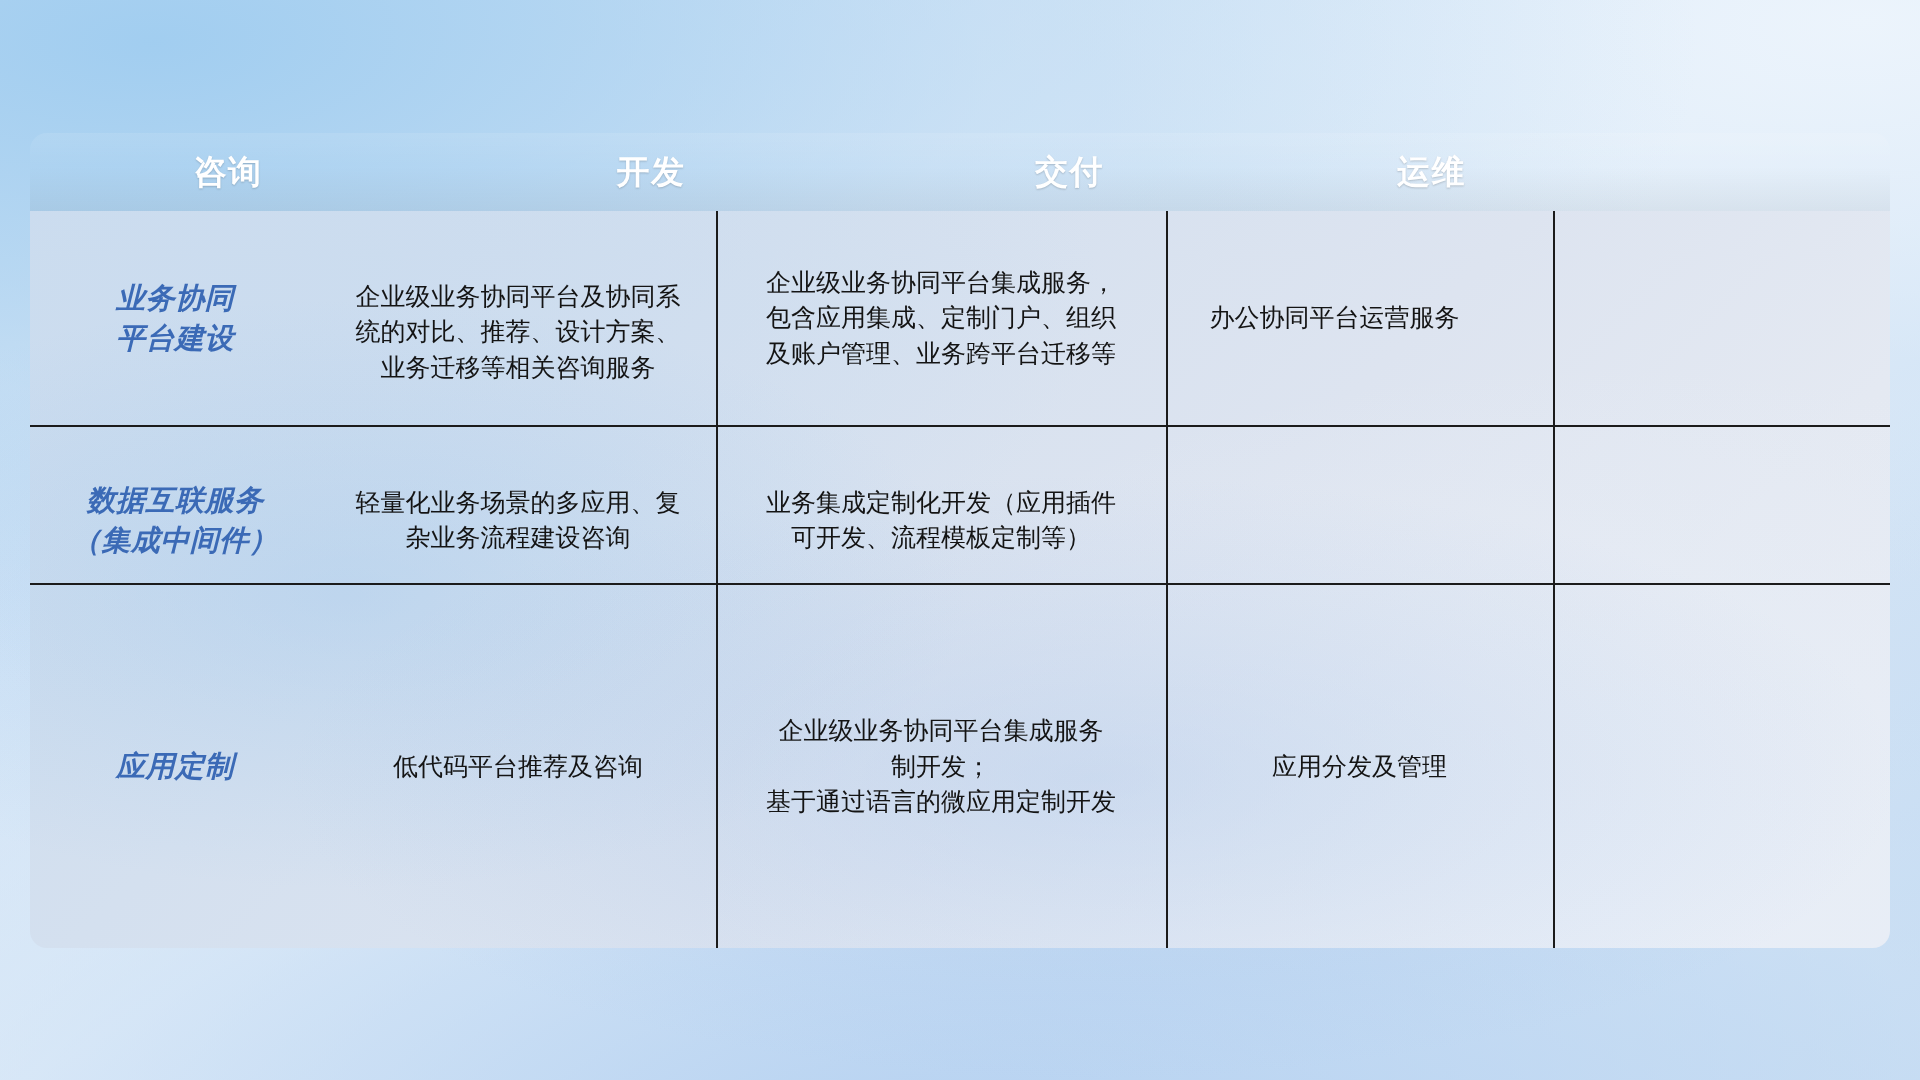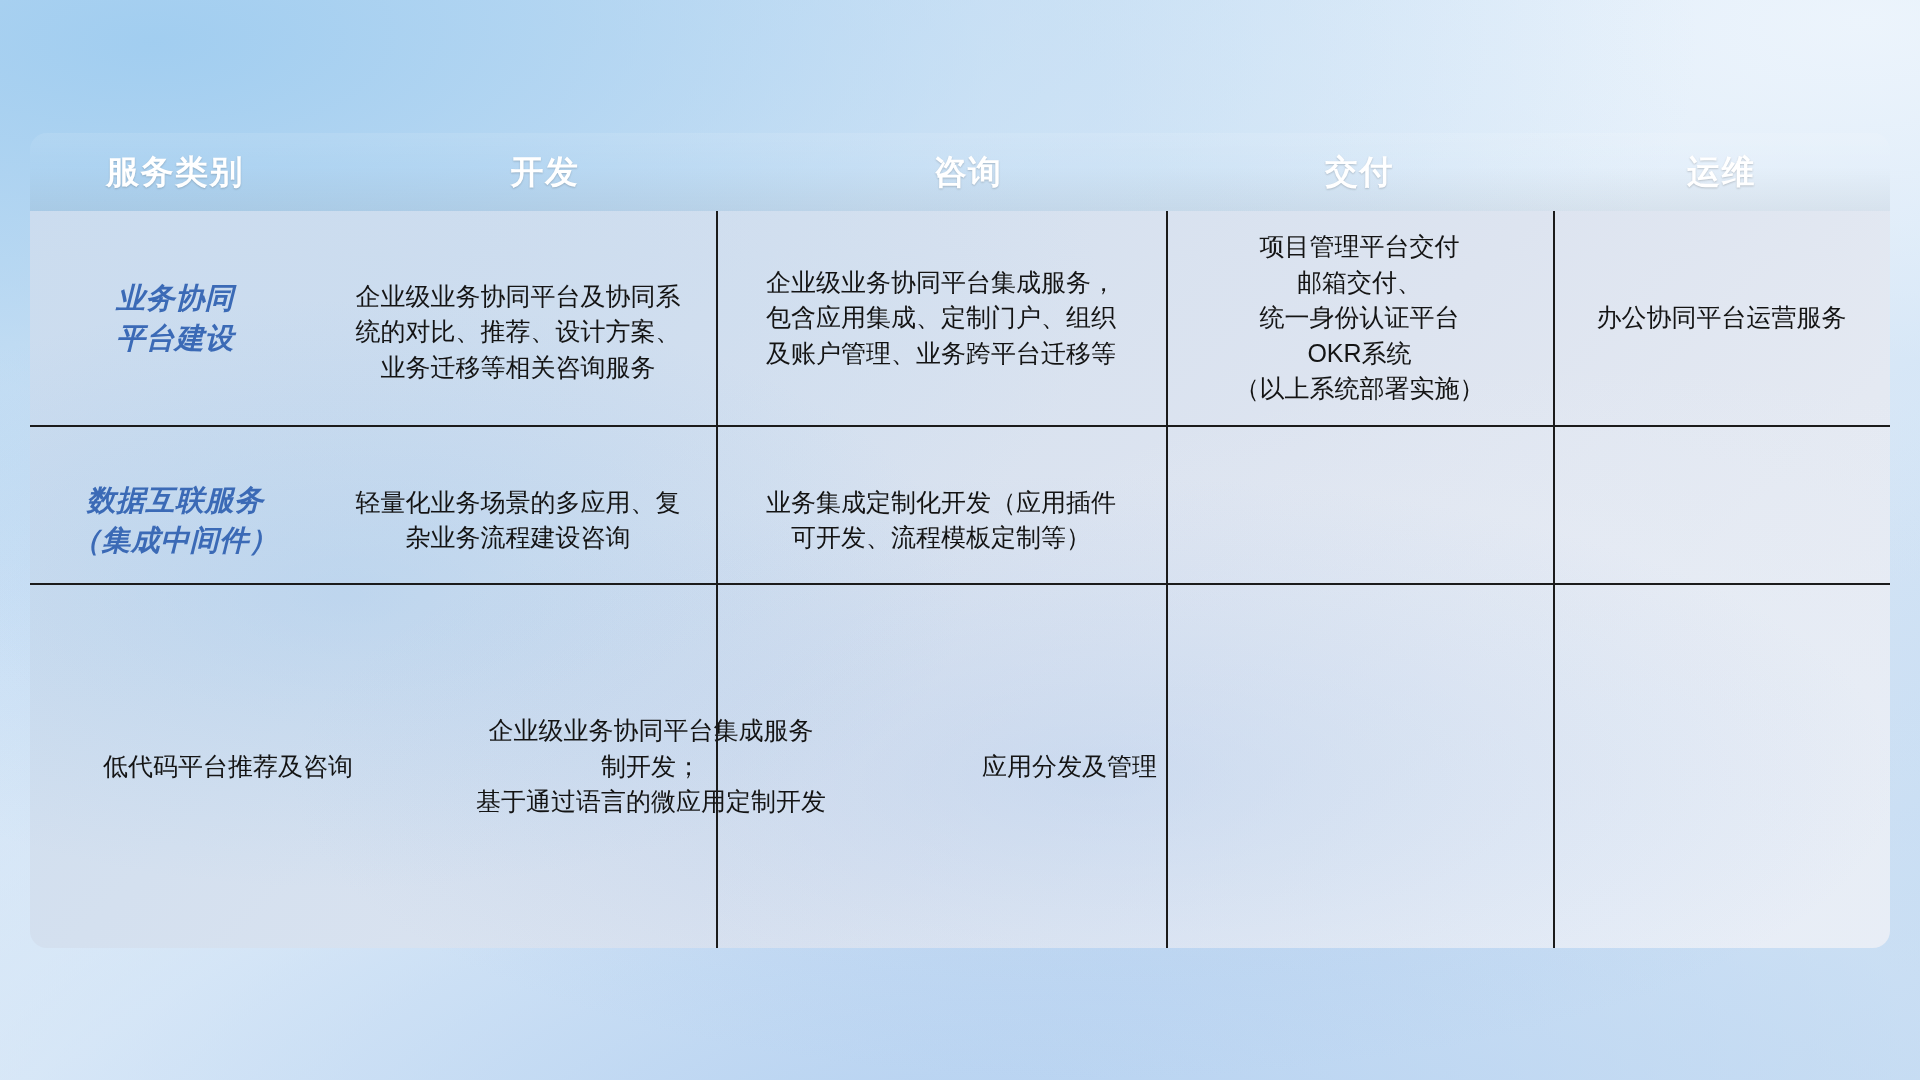--- a/index.html
+++ b/index.html
@@ -148,23 +148,22 @@
   .c4 { width: 337px; }
 </style>
 </head>
 <body>
 
 <div id="canvas">
 
   <div id="table">
 
     <div id="thead">
-      <div class="hcell c0">服务类别</div>
+      <div class="hcell c1">咨询</div>
       <div class="hcell c2">开发</div>
-      <div class="hcell c1">咨询</div>
       <div class="hcell c3">交付</div>
       <div class="hcell c4">运维</div>
     </div>
 
     <div id="tbody">
 
       <div class="vline" style="left:686px"></div>
       <div class="vline" style="left:1136px"></div>
       <div class="vline" style="left:1523px"></div>
 
@@ -179,27 +178,20 @@
         <div class="cell c1">
             <span class="txt" style="white-space: pre-line; margin-top: 28px;">企业级业务协同平台及协同系
 统的对比、推荐、设计方案、
 业务迁移等相关咨询服务</span>
           </div>
         <div class="cell c2">
             <span class="txt" style="white-space: pre-line;">企业级业务协同平台集成服务，
 包含应用集成、定制门户、组织
 及账户管理、业务跨平台迁移等</span>
           </div>
-        <div class="cell c3">
-            <span class="txt" style="white-space: pre-line;">项目管理平台交付
-邮箱交付、
-统一身份认证平台
-OKR系统
-（以上系统部署实施）</span>
-          </div>
         <div class="cell c4">
             <span class="txt">办公协同平台运营服务</span>
           </div>
       </div>
 
       <div class="row" style="top:231px;height:156px">
         <div class="cell c0">
             <span class="cat" style="white-space: pre-line;">数据互联服务
 （集成中间件）</span>
           </div>
@@ -213,20 +205,23 @@
           </div>
         <div class="cell c3">
             <span class="txt"></span>
           </div>
         <div class="cell c4">
             <span class="txt"></span>
           </div>
       </div>
 
       <div class="row" style="top:374px;height:363px">
+        <div class="cell c0">
+            <span class="cat">应用定制</span>
+          </div>
         <div class="cell c1">
             <span class="txt">低代码平台推荐及咨询</span>
           </div>
         <div class="cell c2">
             <span class="txt" style="white-space: pre-line;">企业级业务协同平台集成服务
 制开发；
 基于通过语言的微应用定制开发</span>
           </div>
         <div class="cell c3">
             <span class="txt">应用分发及管理</span>

